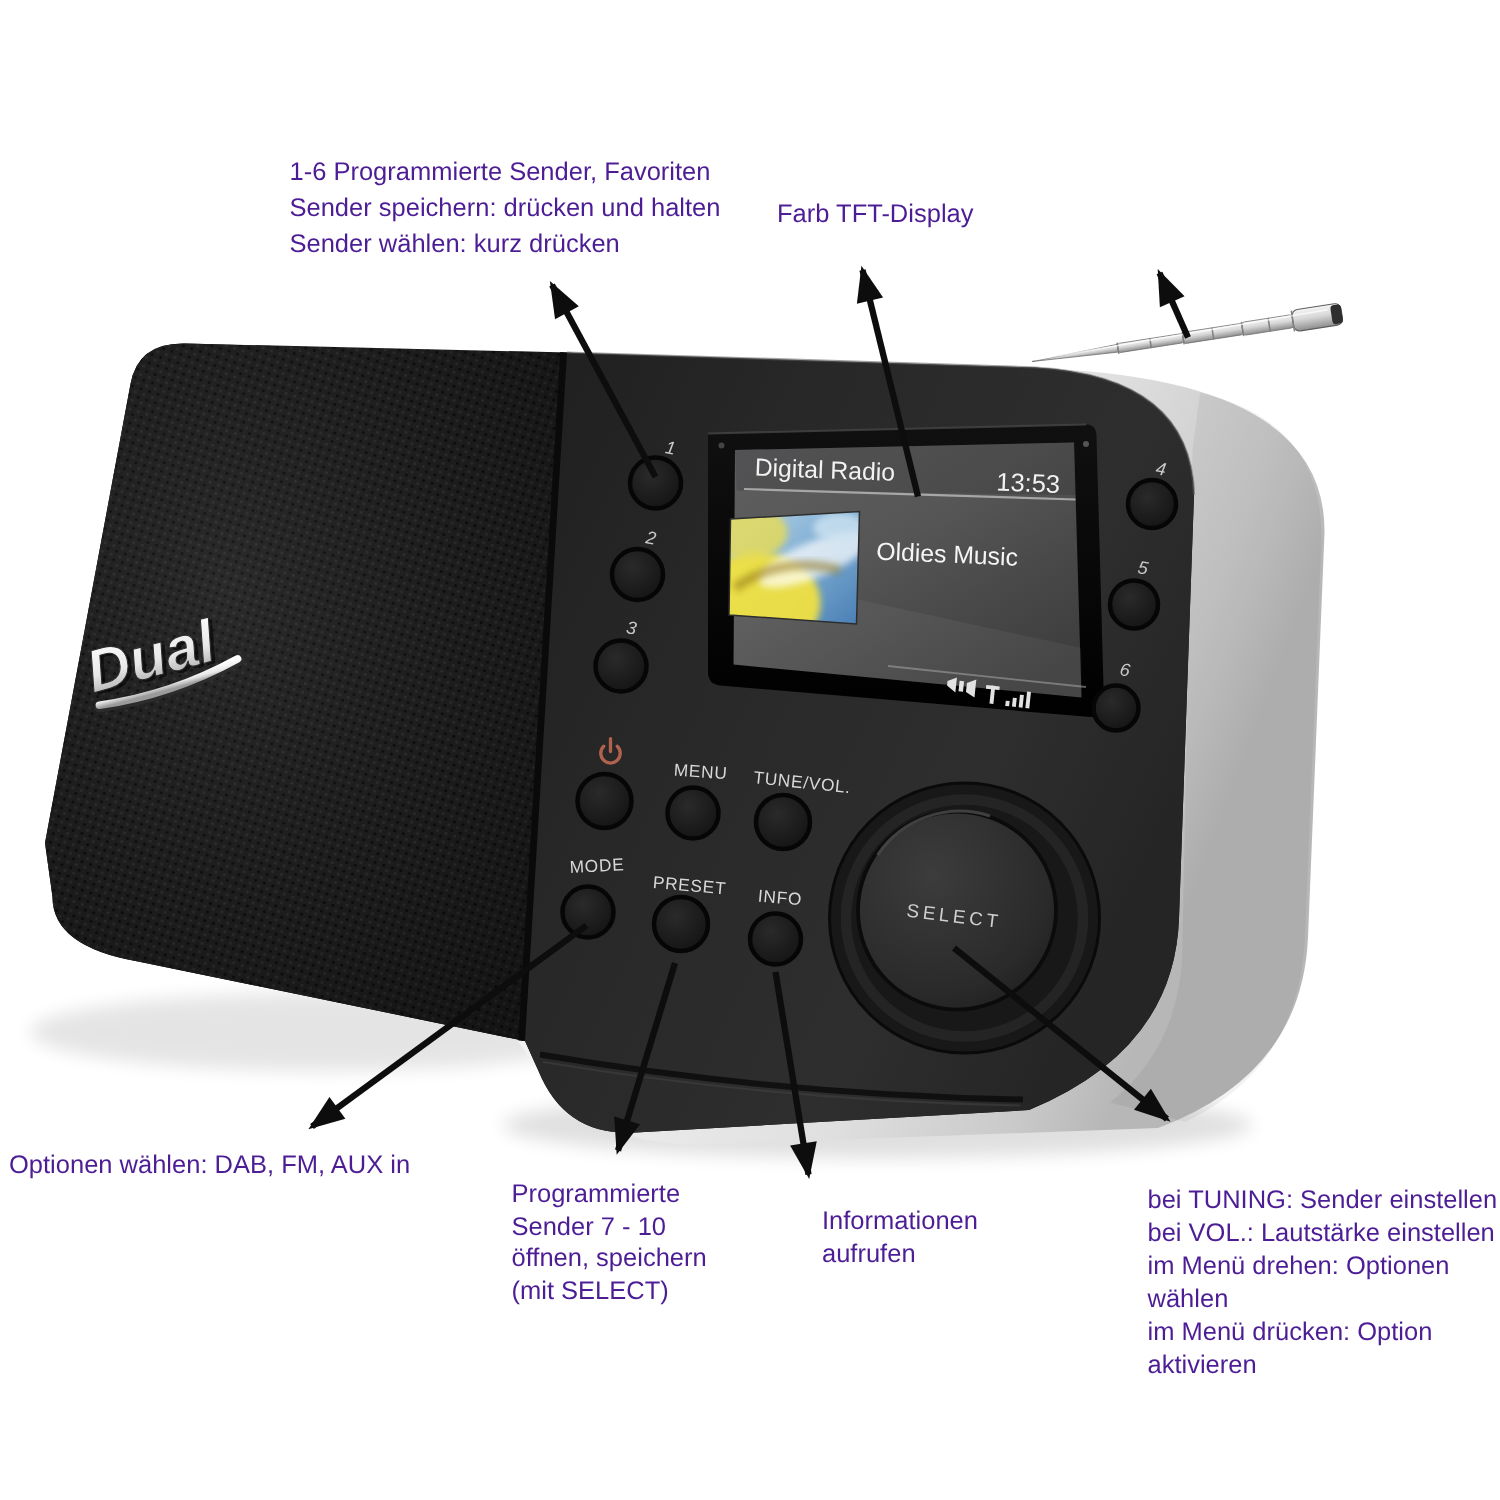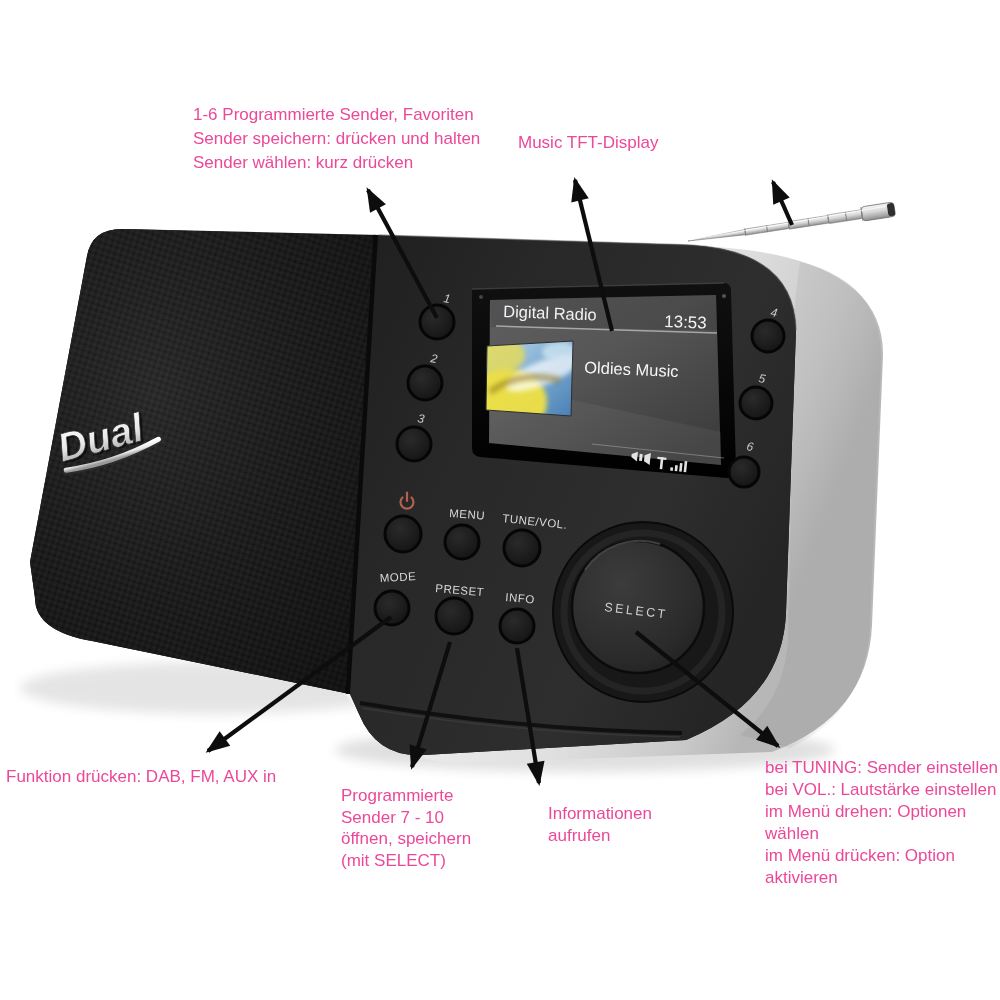--- a/index.html
+++ b/index.html
@@ -1,21 +1,21 @@
 <!DOCTYPE html>
 <html><head>
 <meta charset="utf-8">
 <style>
   html,body{margin:0;padding:0;background:#fff;}
   #stage{position:relative;width:1000px;height:1000px;background:#ffffff;overflow:hidden;
          font-family:"Liberation Sans",sans-serif;}
-  .ann{position:absolute;color:#ec4899;font-size:17px;line-height:24px;white-space:pre-line;
+  .ann{position:absolute;color:#4c1d95;font-size:17px;line-height:24px;white-space:pre-line;
        font-family:"Liberation Sans",sans-serif;}
   .ann.tight{line-height:21.5px;}
-  .ann.wide{line-height:22px;}
+  .ann.wide{line-height:22px;margin-top:32px;}
   svg text{font-family:"Liberation Sans",sans-serif;}
   svg{position:absolute;left:0;top:0;}
 </style>
 </head>
 <body>
 
 <div id="stage">
 
 <svg width="1000" height="1000" viewBox="0 0 1000 1000">
   <defs>
@@ -234,22 +234,22 @@
     <line x1="391" y1="617" x2="208" y2="751" marker-end="url(#ah)"></line>
     <line x1="450" y1="642" x2="412" y2="767" marker-end="url(#ah)"></line>
     <line x1="517" y1="648" x2="539" y2="783" marker-end="url(#ah)"></line>
     <line x1="636" y1="632" x2="778" y2="746" marker-end="url(#ah)"></line>
   </g>
 </svg>
 
 <div class="ann" style="left:193px;top:103px;">1-6 Programmierte Sender, Favoriten
 Sender speichern: drücken und halten
 Sender wählen: kurz drücken</div>
-<div class="ann" style="left:518px;top:131px;">Music TFT-Display</div>
-<div class="ann" style="left:6px;top:765px;">Funktion drücken: DAB, FM, AUX in</div>
+<div class="ann" style="left:518px;top:131px;">Farb TFT-Display</div>
+<div class="ann" style="left:6px;top:765px;">Optionen wählen: DAB, FM, AUX in</div>
 <div class="ann tight" style="left:341px;top:785px;">Programmierte
 Sender 7 - 10
 öffnen, speichern
 (mit SELECT)</div>
 <div class="ann tight" style="left:548px;top:803px;">Informationen
 aufrufen</div>
 <div class="ann wide" style="left:765px;top:757px;">bei TUNING: Sender einstellen
 bei VOL.: Lautstärke einstellen
 im Menü drehen: Optionen
 wählen

